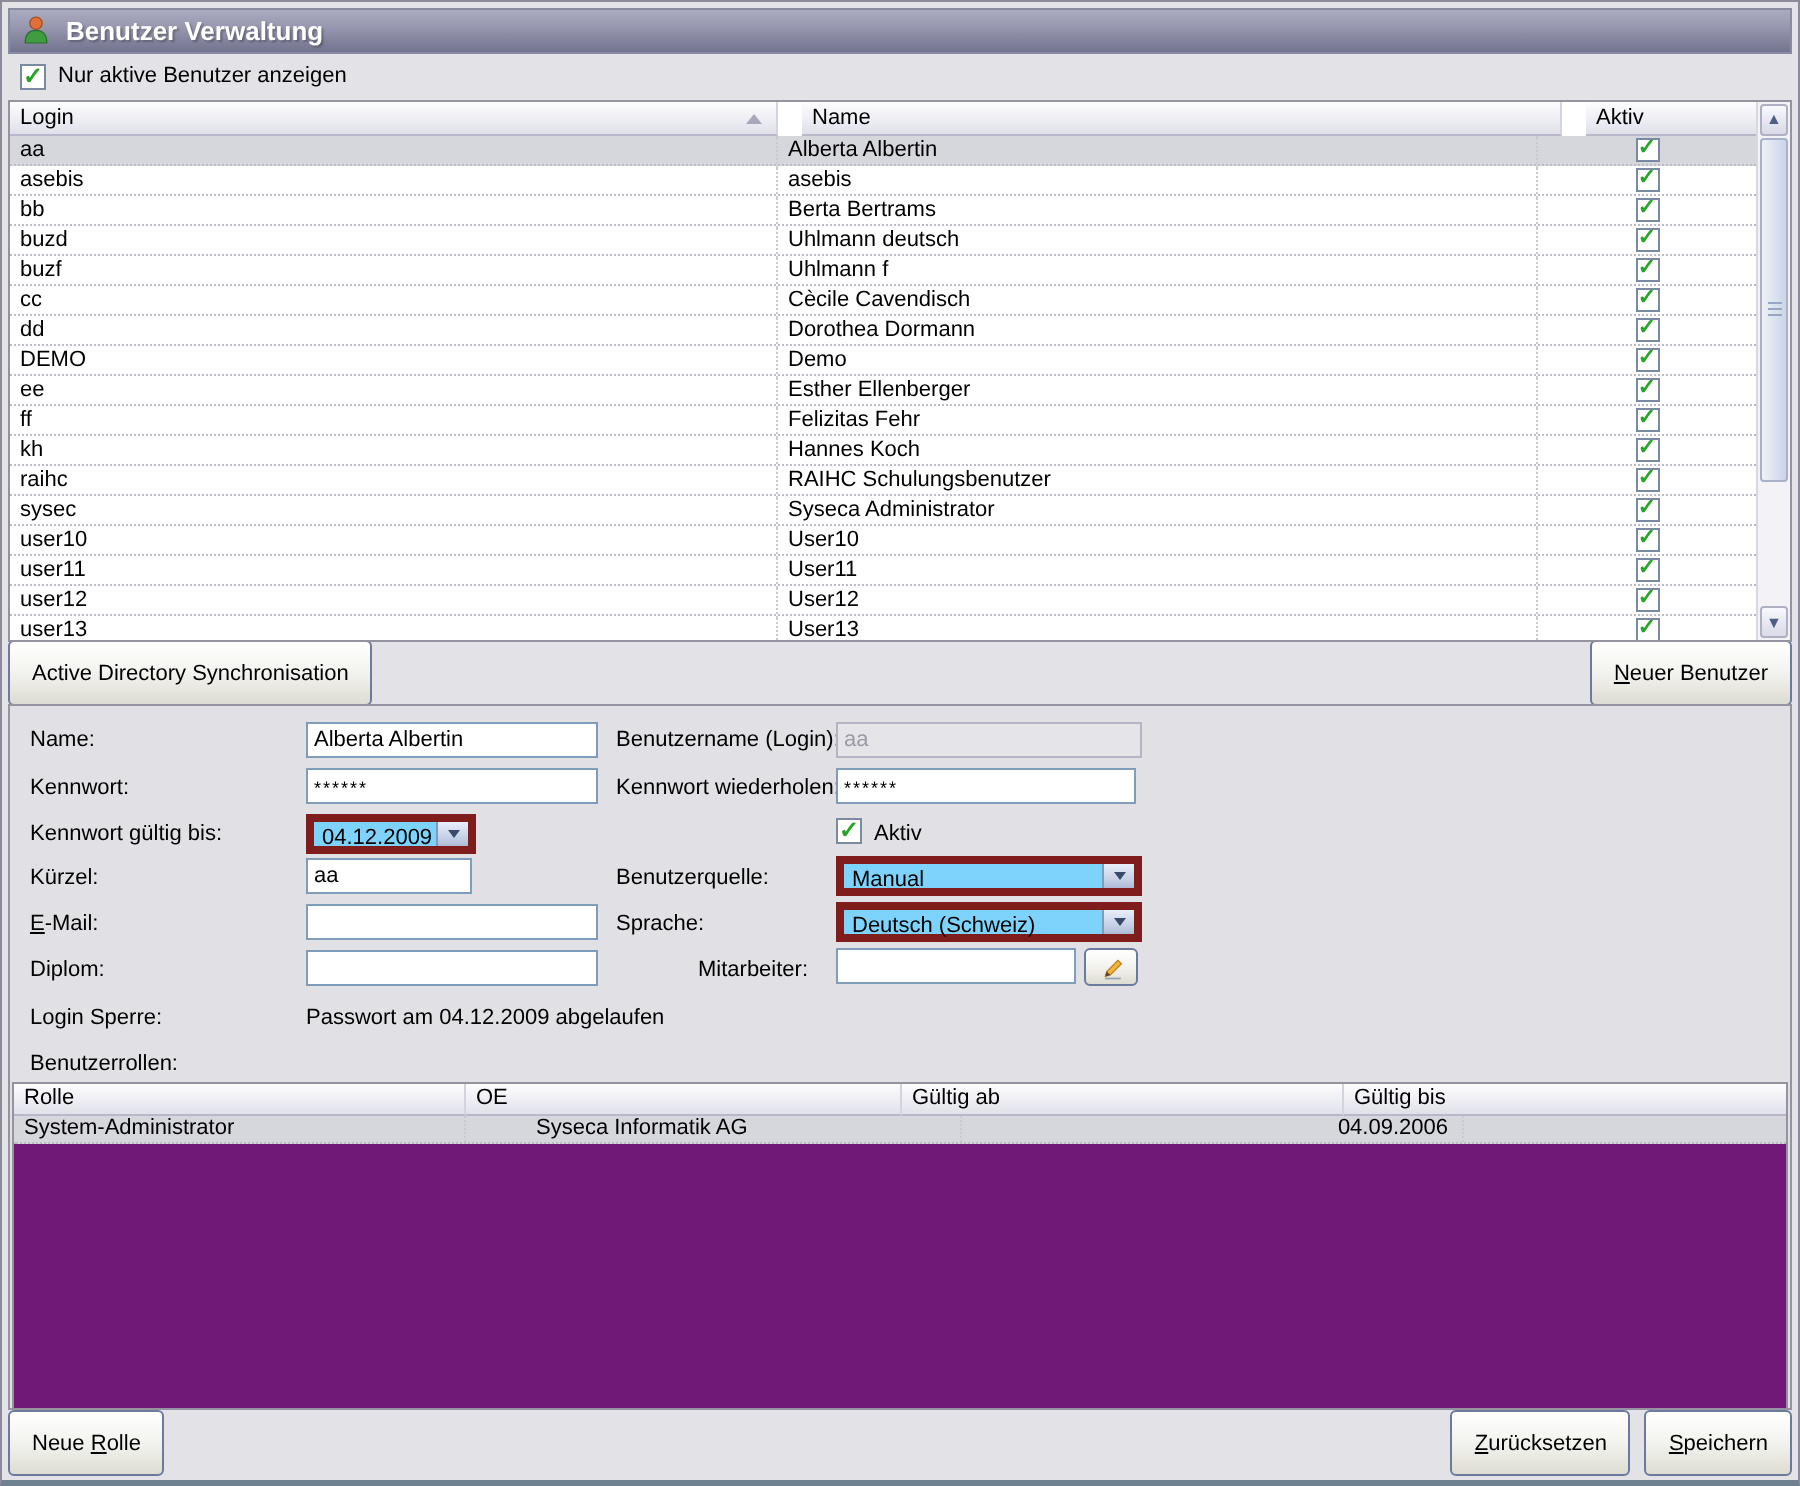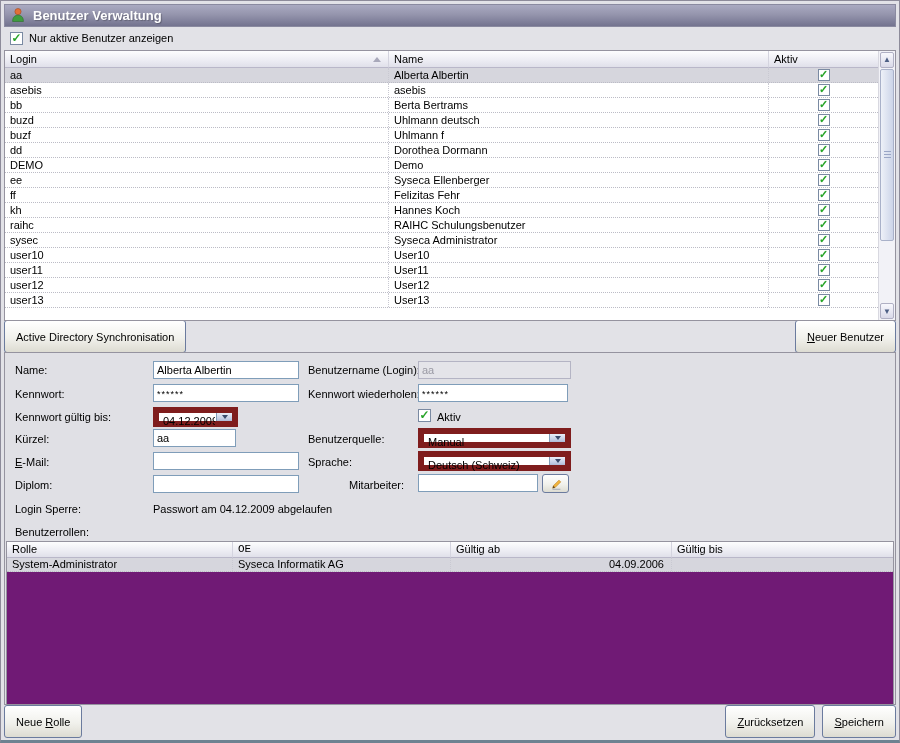--- a/index.html
+++ b/index.html
@@ -28,21 +28,21 @@
   .xp-check {
     width:13px; height:13px; background:#fff; border:1px solid #7a8aa2;
     display:inline-flex; align-items:center; justify-content:center; flex:0 0 auto;
   }
   .xp-check.checked::after { content:"✓"; color:#28a428; font-weight:bold; font-size:12px; line-height:10px; margin-top:-1px; }
   .xp-check.small { width:12px; height:12px; }
   .xp-check.small.checked::after { font-size:11px; }
 
   
   .users-table { height:274px; margin:0 1px; border:1px solid #95939f; background:#fff; position:relative; overflow:hidden; }
-  .thead { display:flex; height:17px; width:calc(100% - 17px); }
+  .thead { display:flex; height:17px; width:calc(100% - 17px);gap:12px; }
   .th {
     background:linear-gradient(180deg,#fdfdfe 0%,#ececf3 60%,#e0e0ea 100%);
     border-right:1px solid #d4d4df; border-bottom:1px solid #b9b7c9;
     padding:2px 0 0 5px; position:relative;
   }
   .th.c-login { width:384px; }
   .th.c-name  { width:380px; }
   .th.c-aktiv { flex:1; border-right:none; }
   .sort-asc {
     position:absolute; right:7px; top:6px; width:0; height:0;
@@ -84,39 +84,39 @@
   .form-panel { height:356px; margin:2px 1px 0 1px; border:1px solid #95939f; background:#e0e0e5; position:relative; }
   .flabel { position:absolute; left:10px; }
   .flabel2 { position:absolute; left:303px; }
   .fval { position:absolute; }
   .xp-input {
     position:absolute; height:18px; border:1px solid #7f9db9; background:#fff; padding:0 3px;
     font-family:"Liberation Sans",sans-serif; font-size:11px;
   }
   .xp-input.pw { font-size:9px; letter-spacing:1px; padding-top:2px; }
   .xp-input.disabled { background:#e4e4e9; color:#9a9aa4; border-color:#b4b4c4; }
-  .combo { position:absolute; height:20px; background:#ffffff; border:6px solid #7f1d1d; }
+  .combo { position:absolute; height:20px; background:#7dd3fc; border:4px solid #7f1d1d; }
   .combo .cval { line-height:17px; padding-left:4px; overflow:hidden; white-space:nowrap; margin-right:17px; }
   .combo .abtn {
     position:absolute; top:0; right:0; bottom:0; width:16px;
     background:linear-gradient(180deg,#e9eef8 0%,#c3cde4 70%,#aebad6 100%);
     border-left:1px solid #7f9db9; display:flex; align-items:center; justify-content:center;
   }
   .tri-down { width:0; height:0; border-left:3px solid transparent; border-right:3px solid transparent; border-top:4px solid #3a4a6b; }
   .icon-btn { position:absolute; width:27px; height:19px; padding:0; display:flex; align-items:center; justify-content:center; }
 
   
   .roles-table { position:absolute; left:1px; right:1px; top:188px; height:164px; border:1px solid #95939f; background:#701a75; overflow:hidden; }
   .rhead { display:flex; height:16px; }
   .rth {
     background:linear-gradient(180deg,#fdfdfe 0%,#ececf3 60%,#e0e0ea 100%);
     border-right:1px solid #d4d4df; border-bottom:1px solid #b9b7c9; padding:1px 0 0 5px;
   }
-  .rth.c-rolle { width:226px; } .rth.c-oe { width:218px;font-family:Liberation Mono, monospace; } .rth.c-ab { width:221px; } .rth.c-bis { flex:1; border-right:none; }
-  .rrow { display:flex; height:14px; border-bottom:1px dotted #bcbcc6; }
+  .rth.c-rolle { width:226px; } .rth.c-oe { width:218px; } .rth.c-ab { width:221px; } .rth.c-bis { flex:1; border-right:none; }
+  .rrow { display:flex; height:14px; border-bottom:1px dotted #bcbcc6;gap:30px; }
   .rrow.selected { background:#d6d6dd; }
   .rtd { line-height:13px; padding-left:5px; overflow:hidden; white-space:nowrap; }
   .rtd.c-rolle { width:226px; border-right:1px dotted #c9c9d2; }
   .rtd.c-oe { width:218px; border-right:1px dotted #c9c9d2; }
   .rtd.c-ab { width:221px; border-right:1px dotted #c9c9d2; text-align:right; padding-right:7px; }
   .rtd.c-bis { flex:1; }
 
   
   .footer-row { flex:1; display:flex; align-items:center; padding:0 1px; }
   .footer-row .spacer { flex:1; }
@@ -186,36 +186,43 @@
           </div>
         </div>
         <div class="trow">
           <div class="td c-login">buzf</div>
           <div class="td c-name">Uhlmann f</div>
           <div class="td c-aktiv">
             <span class="xp-check small checked"></span>
           </div>
         </div>
         <div class="trow">
+          <div class="td c-login">cc</div>
+          <div class="td c-name">Cècile Cavendisch</div>
+          <div class="td c-aktiv">
+            <span class="xp-check small checked"></span>
+          </div>
+        </div>
+        <div class="trow">
           <div class="td c-login">dd</div>
           <div class="td c-name">Dorothea Dormann</div>
           <div class="td c-aktiv">
             <span class="xp-check small checked"></span>
           </div>
         </div>
         <div class="trow">
           <div class="td c-login">DEMO</div>
           <div class="td c-name">Demo</div>
           <div class="td c-aktiv">
             <span class="xp-check small checked"></span>
           </div>
         </div>
         <div class="trow">
           <div class="td c-login">ee</div>
-          <div class="td c-name">Syseca Ellenberger</div>
+          <div class="td c-name">Esther Ellenberger</div>
           <div class="td c-aktiv">
             <span class="xp-check small checked"></span>
           </div>
         </div>
         <div class="trow">
           <div class="td c-login">ff</div>
           <div class="td c-name">Felizitas Fehr</div>
           <div class="td c-aktiv">
             <span class="xp-check small checked"></span>
           </div>

